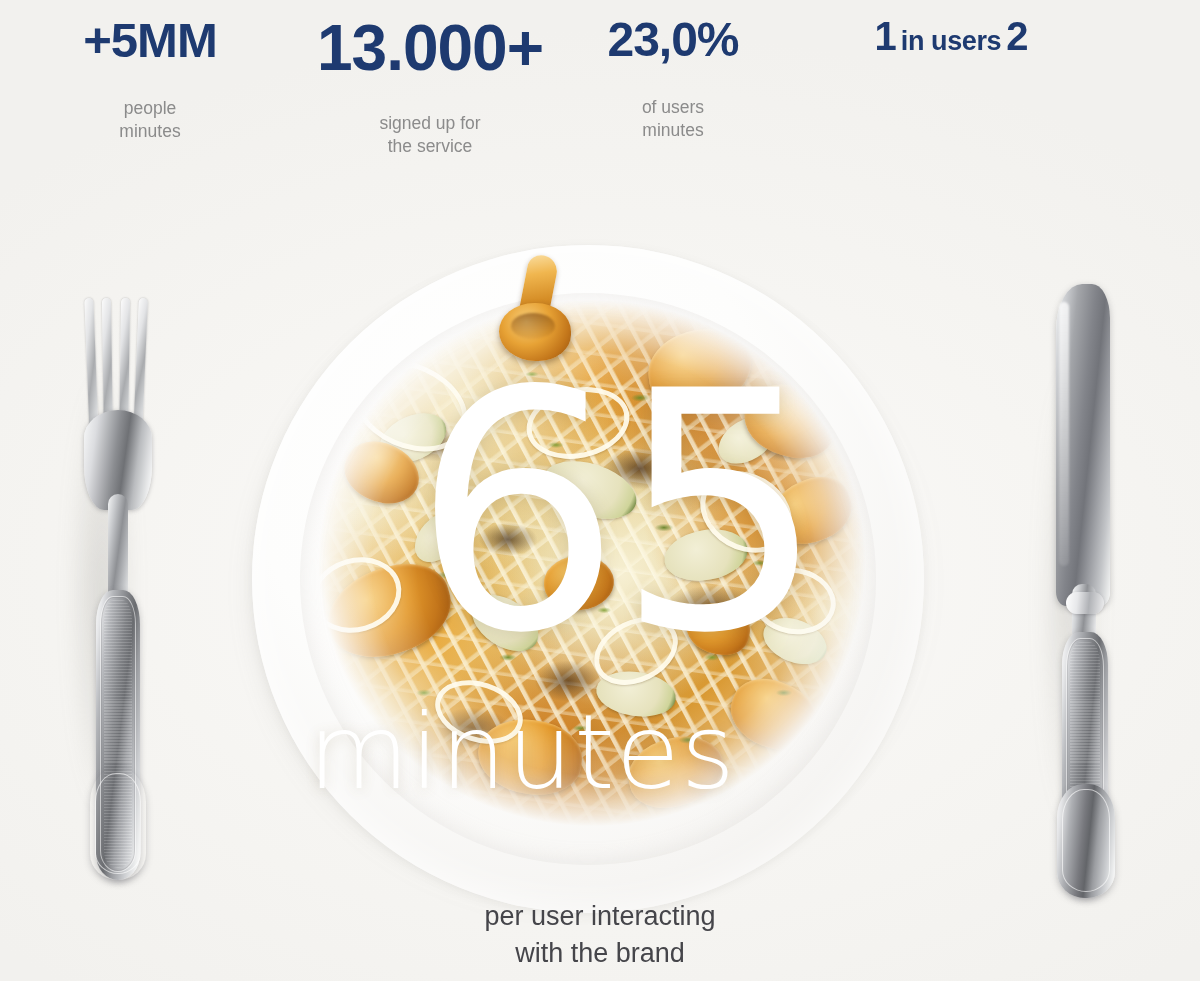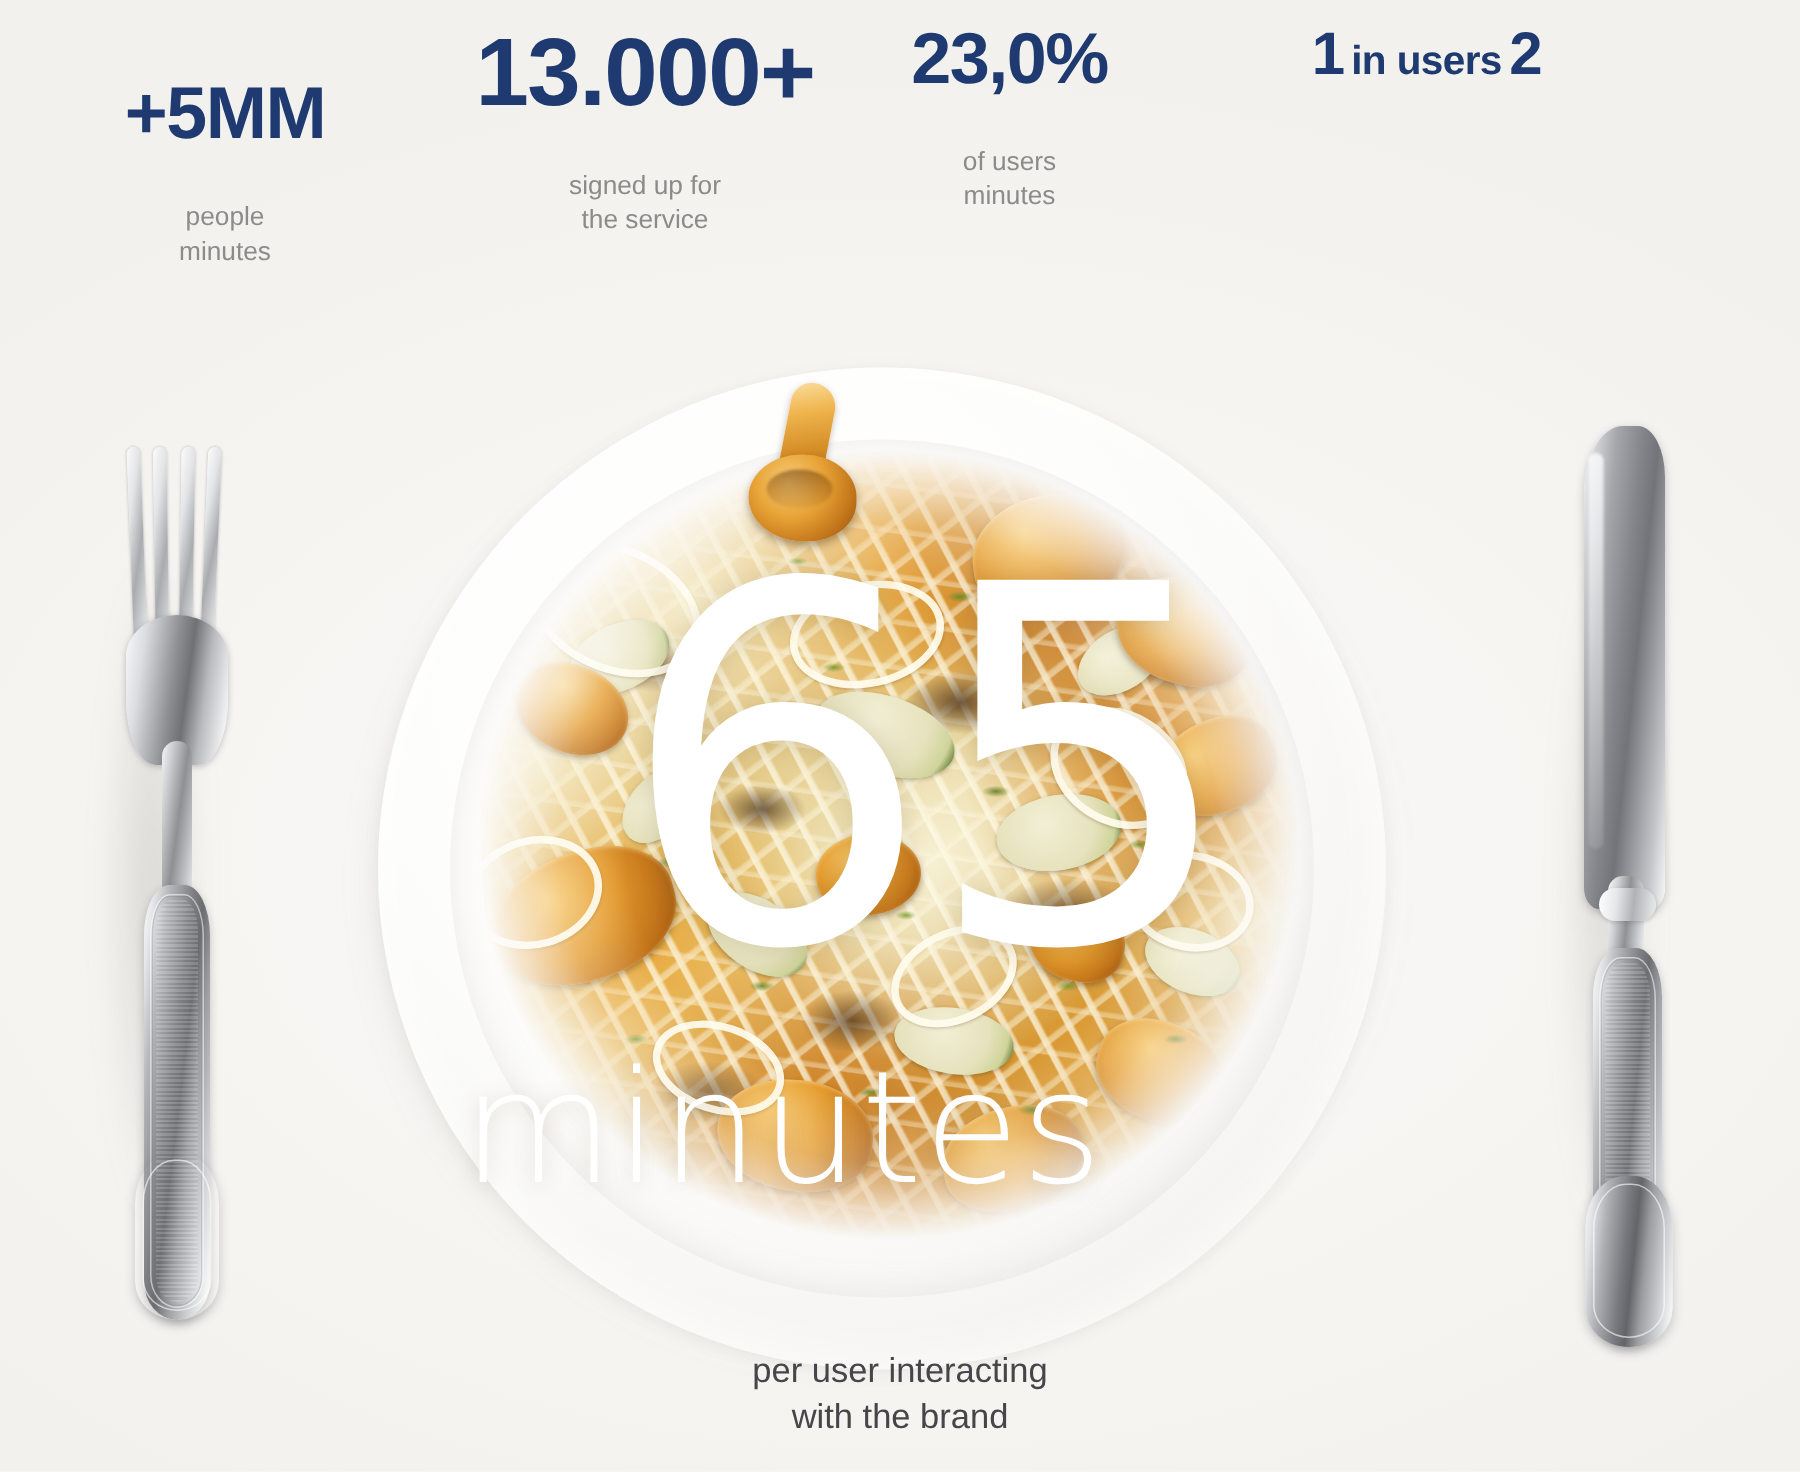--- a/index.html
+++ b/index.html
@@ -25,21 +25,21 @@
 
   
   .stats{
     position:absolute; top:0; left:0; width:1200px; height:176px;
     display:flex; z-index:6;
   }
   .stat{
     display:flex; flex-direction:column; align-items:center;
     padding-top:16px;
   }
-  .stat-0{ width:300px;margin-top:36px; }
+  .stat-0{ width:300px; }
   .stat-1{ width:260px; }
   .stat-2{ width:226px; }
   .stat-3{ width:330px; }
 
   .stat-value{
     color:#1e3a70;
     font-weight:bold;
     letter-spacing:-1px;
     line-height:1;
     white-space:nowrap;
@@ -249,21 +249,21 @@
     text-shadow:0 2px 14px rgba(120,100,60,.20);
   }
 
   
   .bottom-caption{
     position:absolute;
     left:0; top:898px; width:1200px;
     text-align:center;
     z-index:6;
     color:#45454a;
-    font-size:23px;
+    font-size:27px;
     line-height:1.36;
     font-weight:300;
     white-space:pre-line;
   }
 
   
   .fork{ position:absolute; left:84px; top:298px; width:72px; height:580px; z-index:4; }
   .fork-shadow{
     position:absolute; left:58px; top:312px; width:80px; height:560px;
     background:radial-gradient(ellipse 52% 50% at 55% 50%, rgba(120,118,110,.22) 0%, rgba(120,118,110,.07) 60%, rgba(120,118,110,0) 80%);

